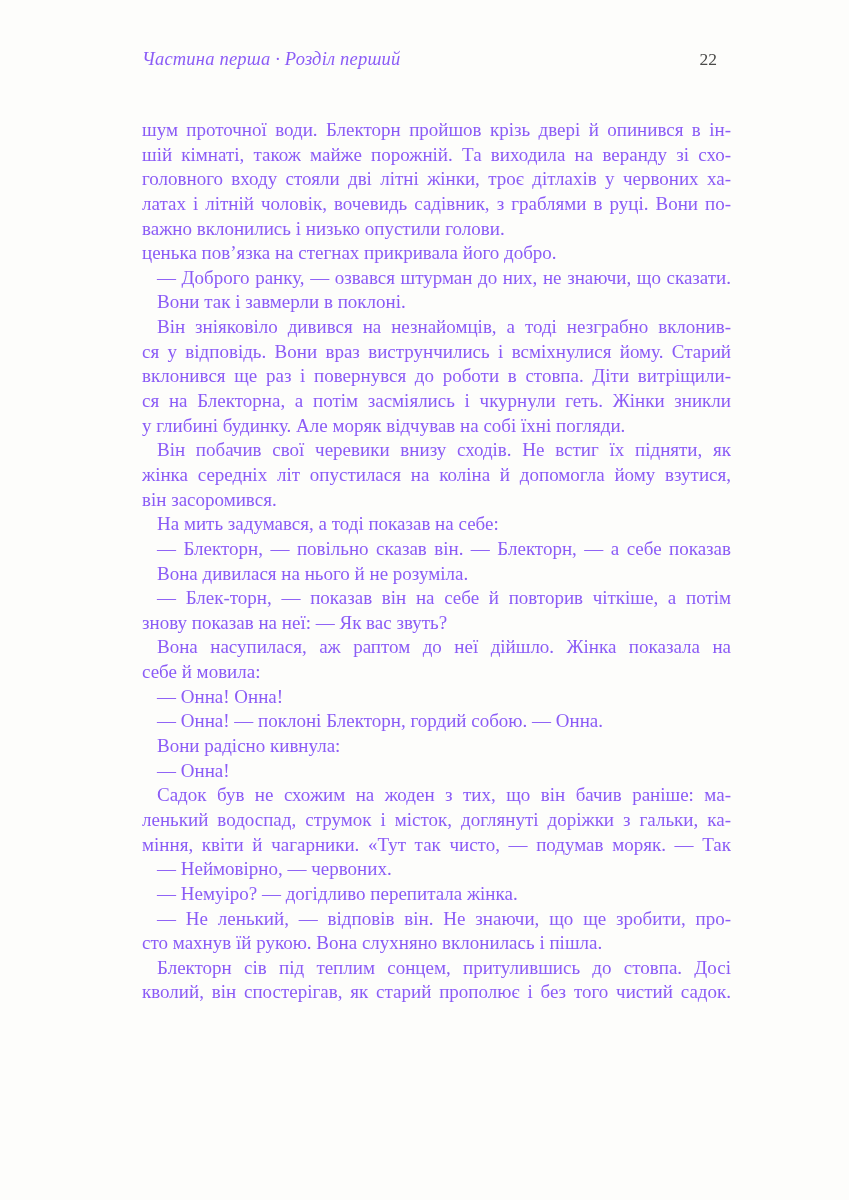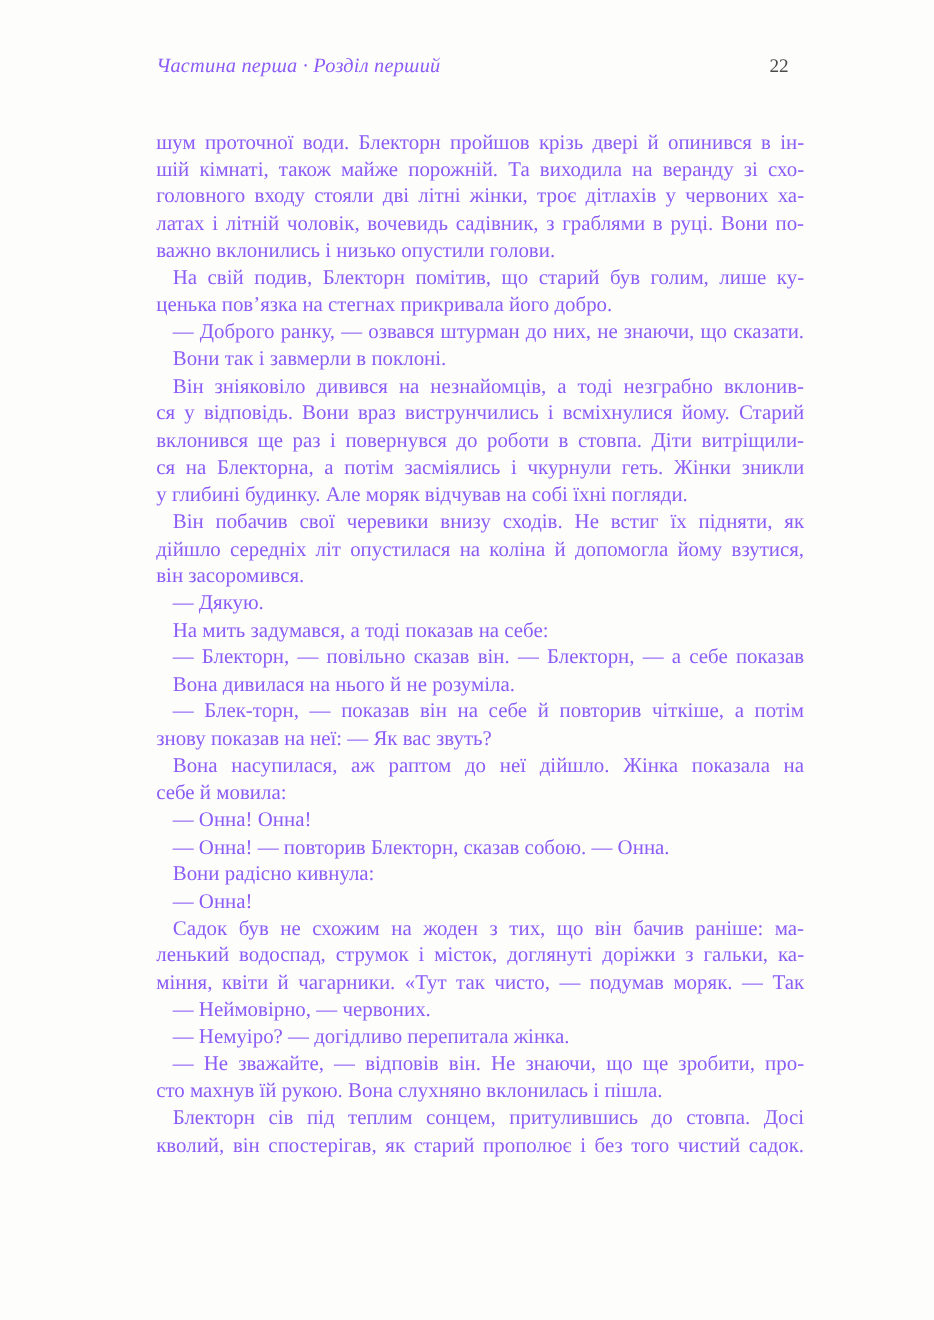--- a/index.html
+++ b/index.html
@@ -62,43 +62,39 @@
   </div>
   <div class="body-text" id="page-text">
       <div class="para">
         <div class="line">шум проточної води. Блекторн пройшов крізь двері й опинився в ін-</div>
         <div class="line">шій кімнаті, також майже порожній. Та виходила на веранду зі схо-</div>
         <div class="line">головного входу стояли дві літні жінки, троє дітлахів у червоних ха-</div>
         <div class="line">латах і літній чоловік, вочевидь садівник, з граблями в руці. Вони по-</div>
         <div class="line last">важно вклонились і низько опустили голови.</div>
       </div>
       <div class="para">
-        <div class="line indent">На свій подив, Блекторн помітив, що старий був голим, лише ку-</div>
         <div class="line last">ценька пов’язка на стегнах прикривала його добро.</div>
       </div>
       <div class="para">
         <div class="line indent">— Доброго ранку, — озвався штурман до них, не знаючи, що сказати.</div>
       </div>
       <div class="para">
         <div class="line indent last">Вони так і завмерли в поклоні.</div>
       </div>
       <div class="para">
         <div class="line indent">Він зніяковіло дивився на незнайомців, а тоді незграбно вклонив-</div>
         <div class="line">ся у відповідь. Вони враз виструнчились і всміхнулися йому. Старий</div>
         <div class="line">вклонився ще раз і повернувся до роботи в стовпа. Діти витріщили-</div>
         <div class="line">ся на Блекторна, а потім засміялись і чкурнули геть. Жінки зникли</div>
         <div class="line last">у глибині будинку. Але моряк відчував на собі їхні погляди.</div>
       </div>
       <div class="para">
         <div class="line indent">Він побачив свої черевики внизу сходів. Не встиг їх підняти, як</div>
-        <div class="line">дійшло середніх літ опустилася на коліна й допомогла йому взутися,</div>
+        <div class="line">жінка середніх літ опустилася на коліна й допомогла йому взутися,</div>
         <div class="line last">він засоромився.</div>
-      </div>
-      <div class="para">
-        <div class="line indent last">— Дякую.</div>
       </div>
       <div class="para">
         <div class="line indent last">На мить задумався, а тоді показав на себе:</div>
       </div>
       <div class="para">
         <div class="line indent">— Блекторн, — повільно сказав він. — Блекторн, — а себе показав</div>
       </div>
       <div class="para">
         <div class="line indent last">Вона дивилася на нього й не розуміла.</div>
       </div>
@@ -107,41 +103,41 @@
         <div class="line last">знову показав на неї: — Як вас звуть?</div>
       </div>
       <div class="para">
         <div class="line indent">Вона насупилася, аж раптом до неї дійшло. Жінка показала на</div>
         <div class="line last">себе й мовила:</div>
       </div>
       <div class="para">
         <div class="line indent last">— Онна! Онна!</div>
       </div>
       <div class="para">
-        <div class="line indent last">— Онна! — повторив Блекторн, сказав собою. — Онна.</div>
+        <div class="line indent last">— Онна! — поклоні Блекторн, гордий собою. — Онна.</div>
       </div>
       <div class="para">
         <div class="line indent last">Вони радісно кивнула:</div>
       </div>
       <div class="para">
         <div class="line indent last">— Онна!</div>
       </div>
       <div class="para">
         <div class="line indent">Садок був не схожим на жоден з тих, що він бачив раніше: ма-</div>
         <div class="line">ленький водоспад, струмок і місток, доглянуті доріжки з гальки, ка-</div>
         <div class="line">міння, квіти й чагарники. «Тут так чисто, — подумав моряк. — Так</div>
       </div>
       <div class="para">
         <div class="line indent last">— Неймовірно, — червоних.</div>
       </div>
       <div class="para">
         <div class="line indent last">— Немуіро? — догідливо перепитала жінка.</div>
       </div>
       <div class="para">
-        <div class="line indent">— Не зважайте, — відповів він. Не знаючи, що ще зробити, про-</div>
+        <div class="line indent">— Не ленький, — відповів він. Не знаючи, що ще зробити, про-</div>
         <div class="line last">сто махнув їй рукою. Вона слухняно вклонилась і пішла.</div>
       </div>
       <div class="para">
         <div class="line indent">Блекторн сів під теплим сонцем, притулившись до стовпа. Досі</div>
         <div class="line">кволий, він спостерігав, як старий прополює і без того чистий садок.</div>
       </div>
     </div>
 </div>
 
 </body></html>

